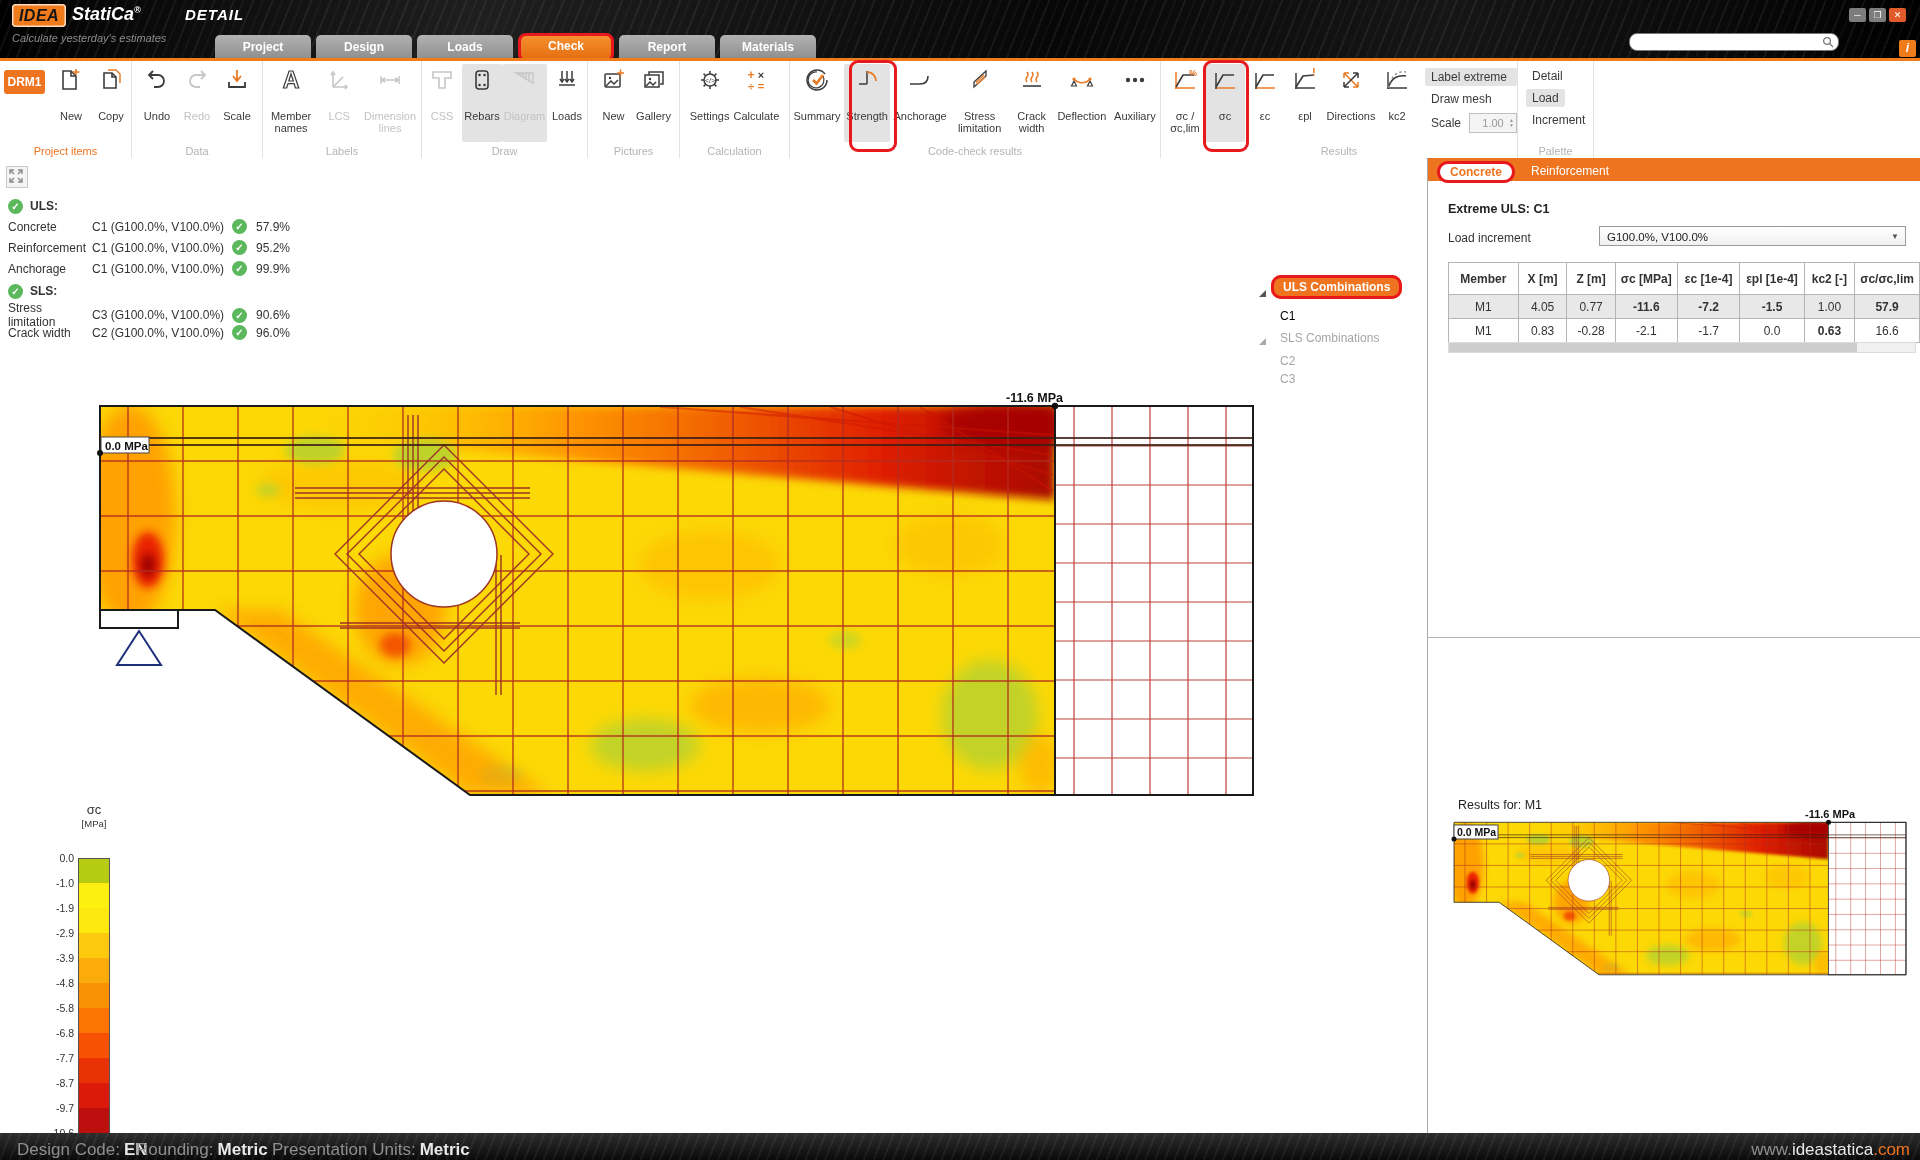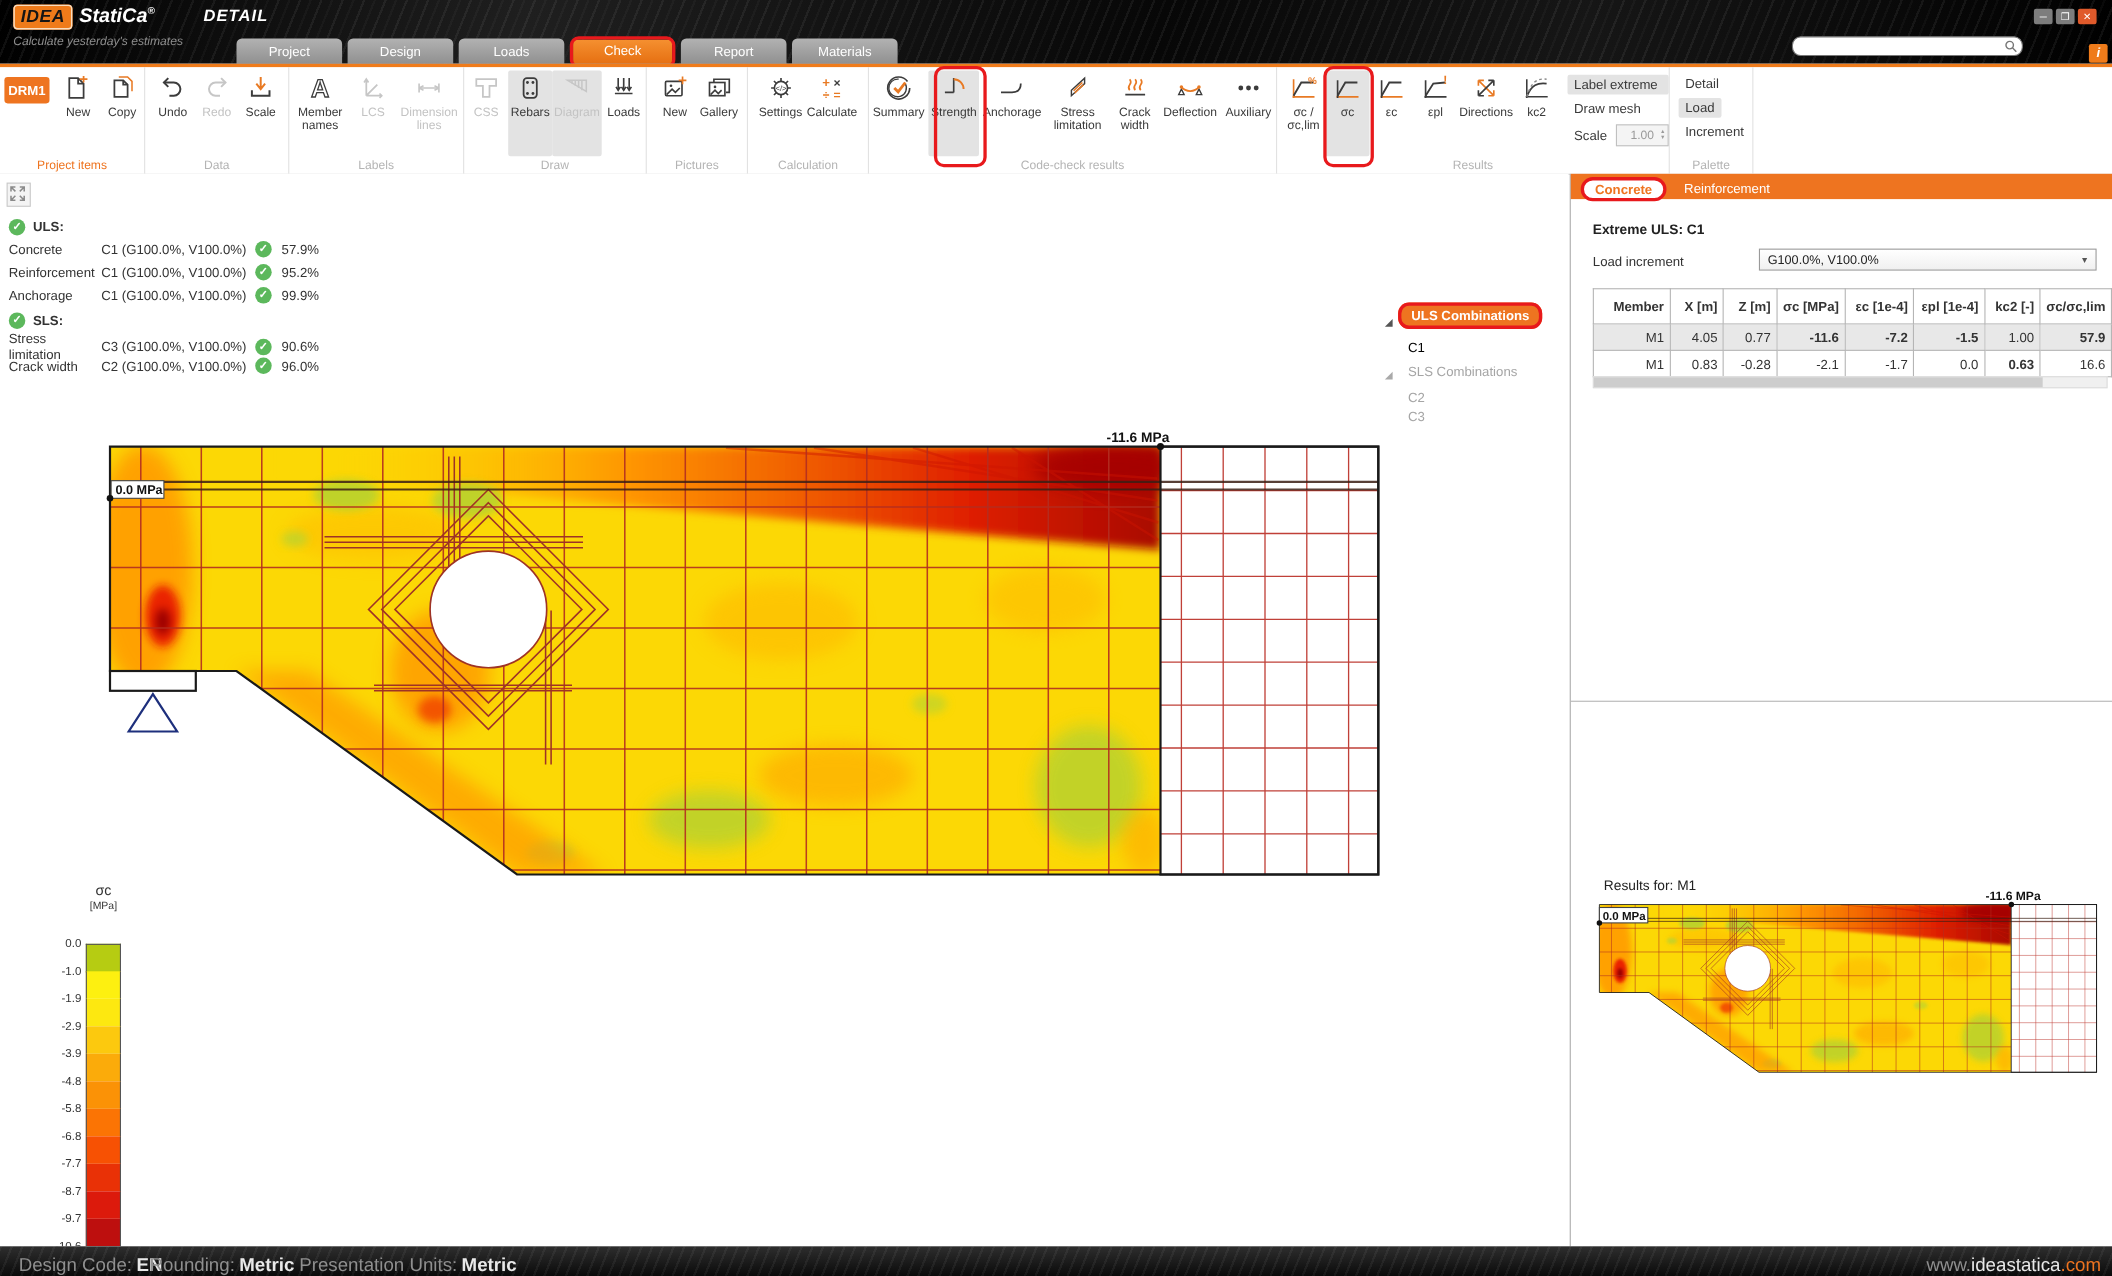--- a/index.html
+++ b/index.html
@@ -23,32 +23,32 @@
   .wb-min,.wb-max{background:#7d7d7d}
   .wb-close{background:#e05a2b}
   .info-btn{position:absolute;right:4px;top:40px;width:17px;height:17px;background:#ef7b1a;border-radius:2px;
     color:#fff;font-weight:800;font-style:italic;font-size:12px;text-align:center;line-height:17px}
   .searchbox{position:absolute;left:1629px;top:33px;width:208px;height:16px;background:#fff;border:1px solid #777;border-radius:8px}
   .searchbox svg{position:absolute;right:4px;top:2px}
 
   
   .tabs{position:absolute;left:215px;top:33px;display:flex;gap:5px;align-items:flex-end}
   .tab{height:25px;min-width:96px;padding:0 10px;box-sizing:border-box;border-radius:5px 5px 0 0;
-    background:linear-gradient(#b2b2b2,#8d8d8d);color:#fff;font-weight:400;font-size:12px;text-align:center;line-height:25px;cursor:pointer}
+    background:linear-gradient(#b2b2b2,#8d8d8d);color:#fff;font-weight:700;font-size:12px;text-align:center;line-height:25px;cursor:pointer}
   .tab.active{background:linear-gradient(#f59030,#e56e10);border:3px solid #e8191c;border-radius:8px;line-height:21px;height:29px;margin-bottom:-2px}
 
   
   .ribbon{position:absolute;left:0;top:58px;width:1920px;height:97px;background:#fff;border-top:3px solid #ef7b1a;
     border-bottom:1px solid #c9c9c9;box-sizing:content-box}
   .rgroup{position:absolute;top:0;height:97px;border-right:1px solid #e2e2e2;box-sizing:border-box}
   .glabel{position:absolute;bottom:1px;left:0;right:0;text-align:center;font-size:11px;color:#b4b4b4}
   .glabel.orange{color:#ee7420}
   .ritems{display:flex;justify-content:center;align-items:flex-start;padding-top:3px}
   .ric{display:flex;flex-direction:column;align-items:center;padding:3px 2px 0;min-width:36px;height:75px;cursor:pointer;border-radius:2px}
-  .ric .cap{font-size:11px;line-height:12px;color:#3a3a3a;text-align:center;margin-top:3px}
+  .ric .cap{font-size:11px;line-height:12px;color:#3a3a3a;text-align:center;margin-top:17px}
   .ric.disabled .cap{color:#c3c3c3}
   .ric.selbg{background:#e3e3e3}
   .drm-btn{width:58px;height:24px;margin:6px 6px 0 4px;background:#ee7420;border-radius:3px;color:#fff;font-weight:700;
     font-size:12px;text-align:center;line-height:24px;cursor:pointer}
   .drm-btn .car{font-size:8px}
   .tgl{font-size:12px;color:#3a3a3a;padding:2px 6px;margin:2px 0;border-radius:2px;cursor:pointer;white-space:nowrap}
   .tgl.on{background:#e3e3e3}
   .scale-row{display:flex;align-items:center;gap:8px;margin-top:3px}
   .spin{width:46px;height:18px;border:1px solid #c0c0c0;background:#f4f4f4;color:#9a9a9a;font-size:11px;
     display:flex;align-items:center;justify-content:center;position:relative}
@@ -92,21 +92,21 @@
   .rp-head{position:absolute;left:0;top:0;width:100%;height:23px;background:#ee7420}
   .rp-tab-active{position:absolute;left:9px;top:3px;background:#fff;color:#ee7420;font-weight:700;font-size:12px;
     padding:1px 10px;border:3px solid #e8191c;border-radius:11px;cursor:pointer}
   .rp-tab{position:absolute;left:95px;top:4px;color:#fff;font-size:12px;padding:2px 8px;cursor:pointer}
   .rp-extreme{position:absolute;left:20px;top:44px;font-weight:700;font-size:12.5px;color:#222}
   .rp-li-label{position:absolute;left:20px;top:73px;font-size:12px;color:#333}
   .rp-dd{position:absolute;left:171px;top:68px;width:307px;height:20px;border:1px solid #9a9a9a;background:linear-gradient(#fff,#f0f0f0);
     font-size:11.5px;color:#222;line-height:20px;padding-left:7px;box-sizing:border-box;cursor:pointer}
   .rp-dd .car{position:absolute;right:6px;top:0;font-size:8px;color:#555}
   table.rtab{position:absolute;left:20px;top:104px;border-collapse:collapse;font-size:12px;color:#333;table-layout:fixed}
-  table.rtab th,table.rtab td{border:1px solid #b5b5b5;padding:2px 5px;text-align:right;overflow:hidden;white-space:nowrap}
+  table.rtab th,table.rtab td{border:1px solid #b5b5b5;padding:2px 5px;text-align:center;overflow:hidden;white-space:nowrap}
   table.rtab th{font-weight:700;height:27px}
   table.rtab td{height:19px}
   tr.hl td{background:#e8e8e8}
   td.b,th.b{font-weight:700}
   .hscroll{position:absolute;left:20px;top:184px;width:468px;height:11px;background:#f0f0f0;border:1px solid #dcdcdc;box-sizing:border-box}
   .hscroll .thumb{position:absolute;left:0;top:0;height:100%;width:408px;background:#cdcdcd;cursor:pointer}
   .rp-div{position:absolute;left:0;top:479px;width:100%;border-top:1px solid #b5b5b5}
   .mini-title{position:absolute;left:30px;top:640px;font-size:12.5px;color:#222}
 
   

